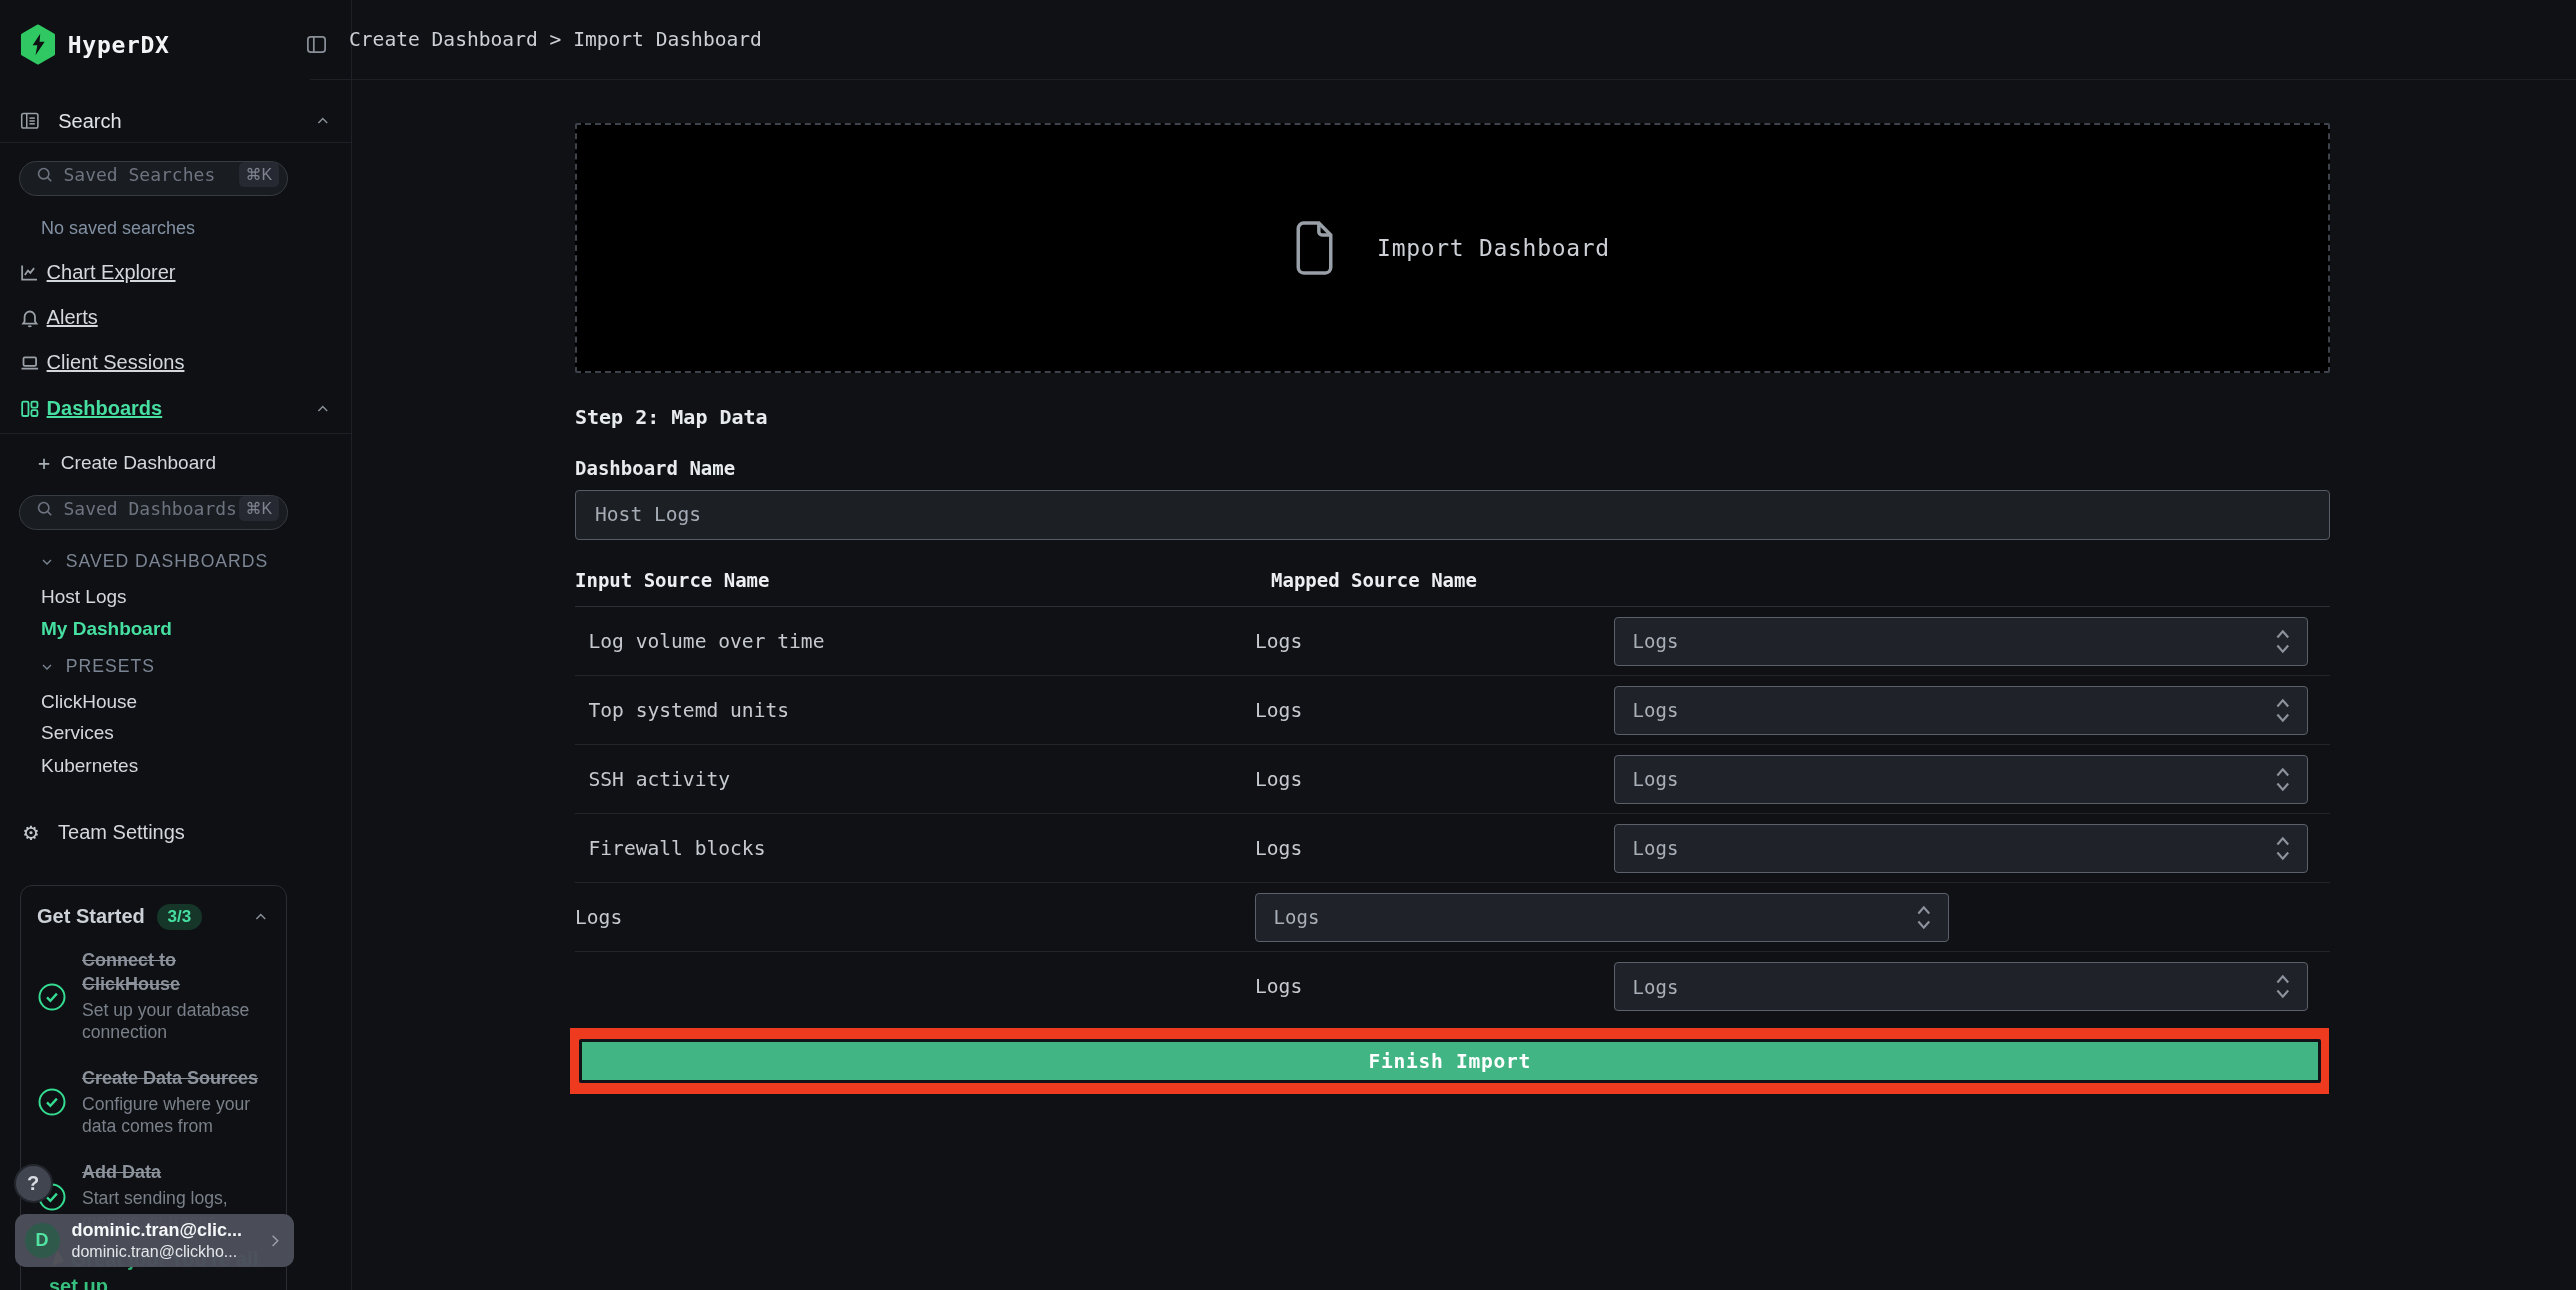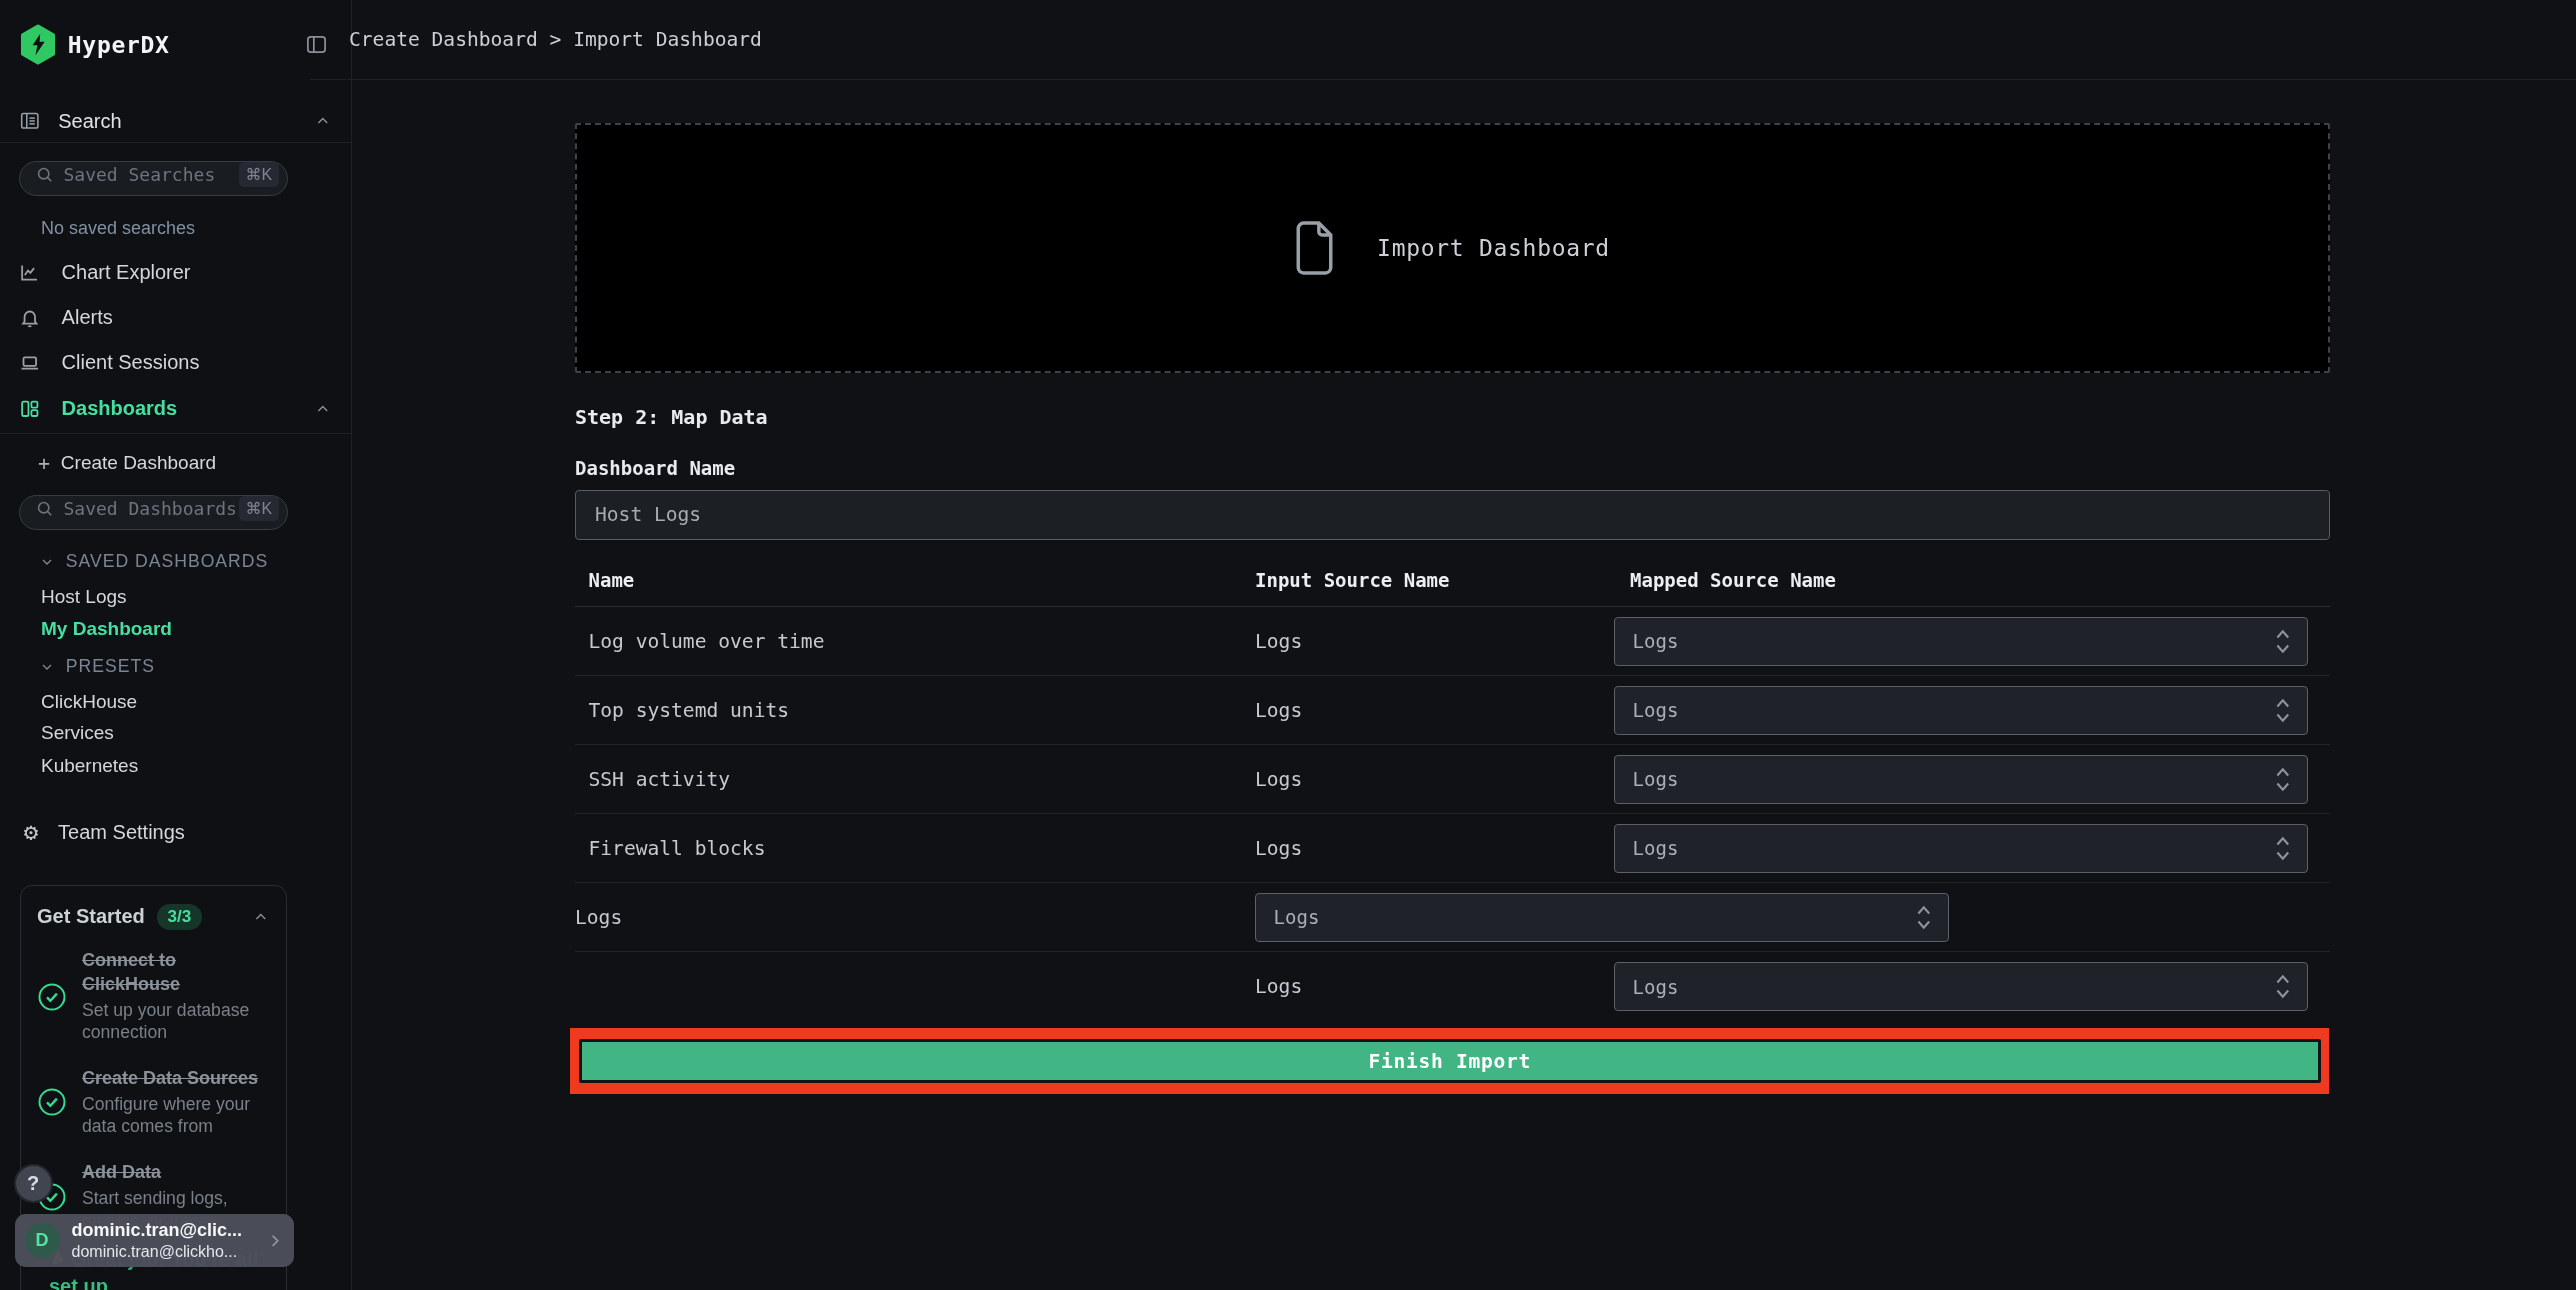--- a/index.html
+++ b/index.html
@@ -30,21 +30,21 @@
   .pill-input { position:absolute; left:19px; width:269px; height:35px; border-radius:17.6px;
     background:#191c20; border:1.4px solid #383c43; display:flex; align-items:center; padding:0 8px 8px 15px; }
   .pill-input .ph { font-size:18px; color:#6d7480; margin-left:9.5px; flex:1; }
   .kbd { background:#262931; color:#7e8590; font-size:16px; border-radius:5.4px; padding:2.7px 6.8px;
     font-family:"Liberation Sans",sans-serif; }
 
   .muted-note { position:absolute; left:41px; top:218px; font-family:"Liberation Sans",sans-serif;
     font-size:18px; color:#8290a3; }
 
   .nav-item { position:absolute; left:0; right:0; height:41px; display:flex; align-items:center; padding:0 19px; }
-  .nav-item .nav-lbl { font-family:"Liberation Sans",sans-serif; font-size:20px; color:#d4d8dd; margin-left:21px; }
+  .nav-item .nav-lbl { font-family:"Liberation Sans",sans-serif; font-size:20px; color:#d4d8dd; margin-left:6px;text-decoration:underline; }
   .nav-item.active .nav-lbl { color:#46dfa1; font-weight:bold; }
   .nav-item .sp { flex:1; }
   .nav-ic { width:21.6px; height:21.6px; color:#9aa0a8; flex:0 0 auto; }
   .nav-item.active .nav-ic { color:#46dfa1; }
 
   .side-divider { position:absolute; left:0; right:0; top:433px; border-top:1.4px solid #1d2024; }
 
   .create-row { position:absolute; left:38px; top:449px; height:27px; display:flex; align-items:center; }
   .create-row .plus { font-size:20px; color:#aab0b8; }
   .create-row .txt { font-family:"Liberation Sans",sans-serif; font-size:19px; color:#d4d8dd; margin-left:10.8px; }
@@ -346,21 +346,20 @@
 
   <div class="step-title">Step 2: Map Data</div>
 
   <div class="field-label">Dashboard Name</div>
   <div class="name-input">
     <span>Host Logs</span>
   </div>
 
   <div class="table">
     <div class="thead">
-      <div class="th c1">Name</div>
       <div class="th c2">Input Source Name</div>
       <div class="th c3">Mapped Source Name</div>
     </div>
     <div class="tbody">
         <div class="trow">
         <div class="cell c1">Log volume over time</div>
         <div class="cell c2">Logs</div>
         <div class="cell c3">
           <div class="select">
             <span class="val">Logs</span>

